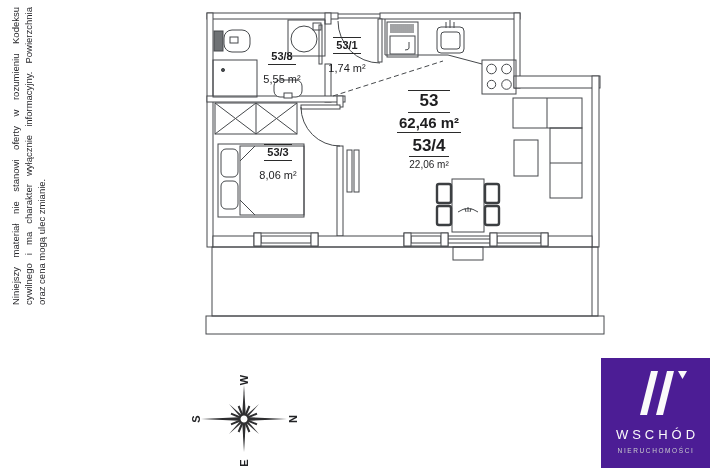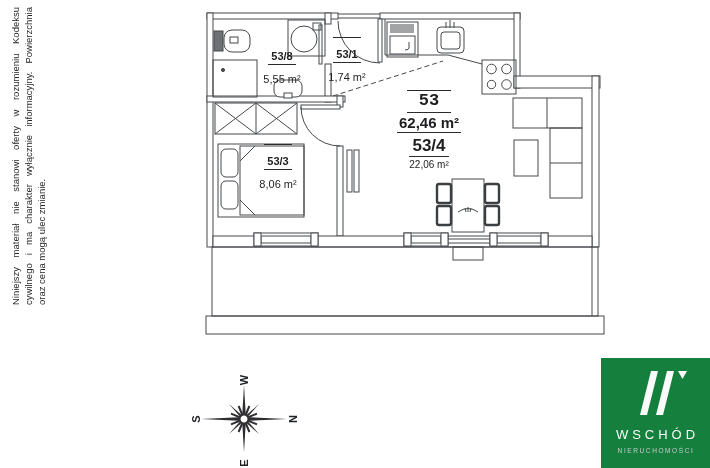--- a/index.html
+++ b/index.html
@@ -3,39 +3,39 @@
 <meta charset="utf-8">
 <style>
   html,body{margin:0;padding:0;background:#fff;}
   #stage{position:relative;width:710px;height:468px;background:#fff;overflow:hidden;
          font-family:"Liberation Sans",sans-serif;}
   #plan-svg{position:absolute;left:0;top:0;}
   
   .lbl{position:absolute;text-align:center;color:#1e1e20;line-height:1.15;}
   .lbl .num{display:inline-block;font-weight:bold;padding:0 3px 1px 3px;
             border-bottom:1px solid #2b2b2b;}
-  .lbl .num.topline{border-top:1px solid #2b2b2b;padding-top:10px;}
+  .lbl .num.topline{border-top:1px solid #2b2b2b;padding-top:1px;}
   .lbl .area{margin-top:8px;}
   .lbl-small{font-size:11px;}
   .unit-lbl{font-size:11px;}
   .unit-lbl .big-num{display:inline-block;font-size:17px;font-weight:bold;
-      border-top:1px solid #2b2b2b;border-bottom:1px solid #2b2b2b;padding:0 12px 1px 12px;font-family:Liberation Mono, monospace;}
+      border-top:1px solid #2b2b2b;border-bottom:1px solid #2b2b2b;padding:0 12px 1px 12px;}
   .unit-lbl .big-area{display:inline-block;font-size:15px;font-weight:bold;
       border-bottom:1px solid #2b2b2b;padding:0 2px 1px 2px;margin-top:1px;}
   .unit-lbl .sub-num{display:inline-block;font-size:17px;font-weight:bold;
       border-bottom:1px solid #2b2b2b;padding:0 3px 1px 3px;margin-top:3px;}
   .unit-lbl .sub-area{font-size:10px;margin-top:2px;}
   
   #disclaimer{position:absolute;left:9px;top:305px;width:298px;
       transform:rotate(-90deg);transform-origin:0 0;
       font-size:9.5px;line-height:13px;color:#26262a;}
   #disclaimer .just{text-align:justify;text-align-last:justify;}
   
   #logo{position:absolute;left:601px;top:358px;width:109px;height:110px;
-        background:#15803d;color:#fff;text-align:center;}
+        background:#4c1d95;color:#fff;text-align:center;}
   #logo .mark{margin-top:11px;}
   #logo .name{font-size:13px;letter-spacing:4px;margin-top:8px;margin-left:4px;color:#fafafa;}
   #logo .sub{font-size:6.5px;letter-spacing:1.6px;margin-top:5px;margin-left:1px;color:#c9cbce;}
 </style>
 </head>
 <body>
 
 <div id="stage">
 
   <svg id="plan-svg" width="710" height="468" viewBox="0 0 710 468" stroke="#46494c" fill="none" stroke-width="1">

